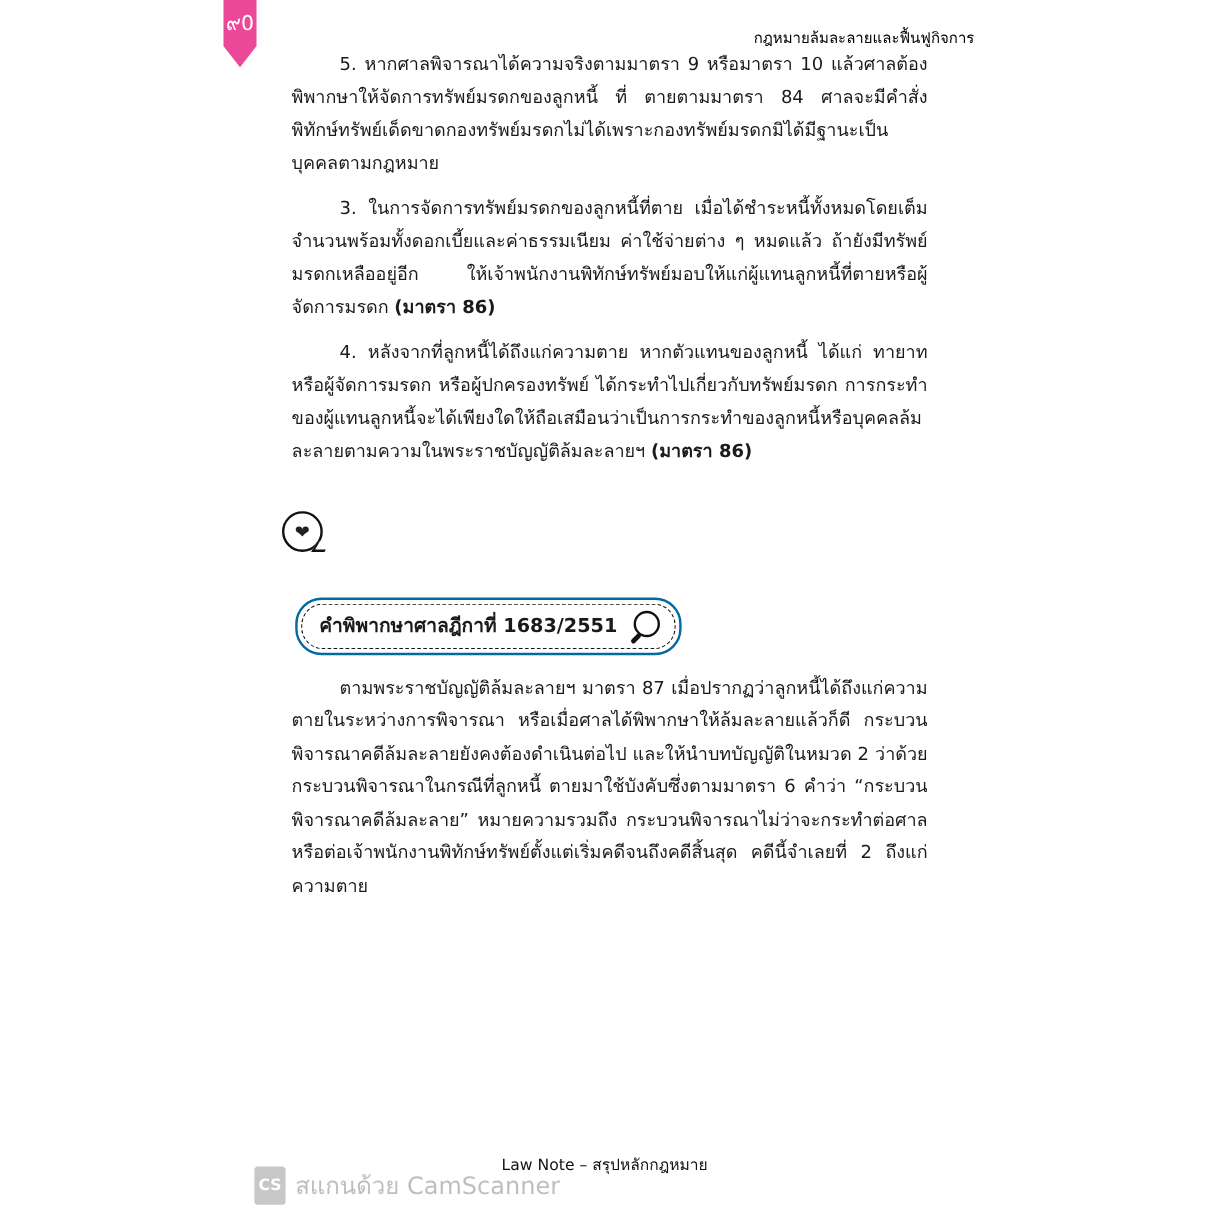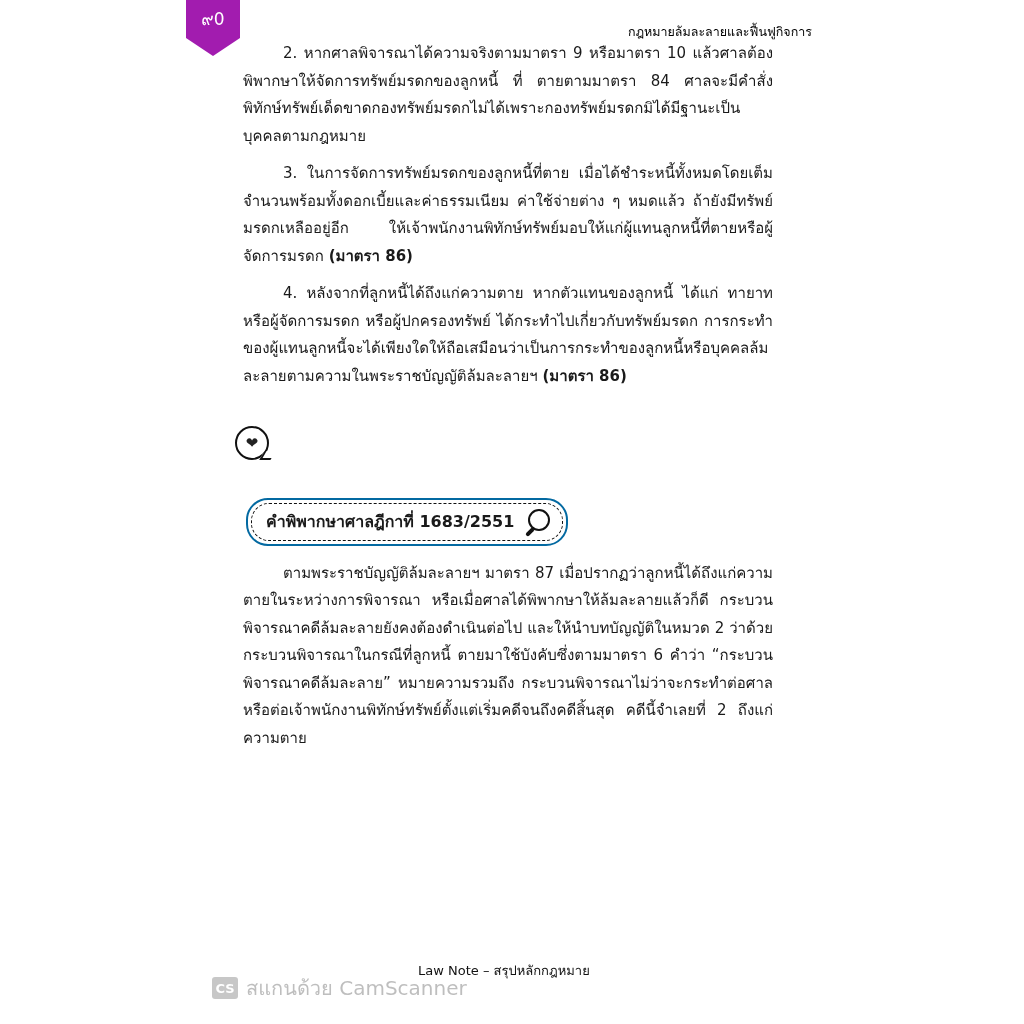--- a/index.html
+++ b/index.html
@@ -1,22 +1,22 @@
 <!DOCTYPE html>
 <html><head>
   <meta charset="utf-8">
   <style>
     html, body { margin: 0; padding: 0; }
     body {
       width: 1024px; height: 1024px; background: #ffffff; position: relative; overflow: hidden;
       font-family: "DejaVu Sans", "Liberation Sans", sans-serif; color: #1a1a1a;
     }
     .page-badge {
-      position: absolute; left: 186px; top: 0; width: 54px; height: 56px;
-      background: #a21caf;
+      position: absolute; left: 186px; top: 0; width: 28px; height: 56px;
+      background: #ec4899;
       clip-path: polygon(0 0, 100% 0, 100% 68%, 50% 100%, 0 68%);
     }
     .page-badge span {
       display: block; color: #fff; text-align: center; font-size: 17px; padding-top: 5px;
       font-family: "DejaVu Sans", sans-serif;
     }
     .running-header {
       position: absolute; right: 212px; top: 22px; font-size: 12.5px; color: #000000;
     }
     .content {
@@ -61,35 +61,35 @@
       transform: rotate(-45deg); border-radius: 2px;
     }
     .footer {
       position: absolute; left: 418px; top: 960px; font-size: 13px; color: #111;
     }
     .watermark {
       position: absolute; left: 212px; top: 972px; display: flex; align-items: center; opacity: 0.55;
       color: #8a8a8a; font-size: 20px;
     }
     .cs-logo {
-      width: 26px; height: 22px; background: #9a9a9a; color: #fff; font-size: 13px; font-weight: bold;
+      width: 26px; height: 32px; background: #9a9a9a; color: #fff; font-size: 13px; font-weight: bold;
       display: flex; align-items: center; justify-content: center; border-radius: 3px; margin-right: 8px;
     }
   </style>
 </head>
 <body>
 
 <div class="page-badge">
   <span>๙0</span>
 </div>
 <div class="running-header">กฎหมายล้มละลายและฟื้นฟูกิจการ</div>
 
 <div class="content">
   <p class="para indent">
-    <span>2. หากศาลพิจารณาได้ความจริงตามมาตรา 9 หรือมาตรา 10 แล้วศาลต้องพิพากษาให้จัดการทรัพย์มรดกของลูกหนี้ ที่ ตายตามมาตรา 84 ศาลจะมีคำสั่งพิทักษ์ทรัพย์เด็ดขาดกองทรัพย์มรดกไม่ได้เพราะกองทรัพย์มรดกมิได้มีฐานะเป็นบุคคลตามกฎหมาย</span>
+    <span>5. หากศาลพิจารณาได้ความจริงตามมาตรา 9 หรือมาตรา 10 แล้วศาลต้องพิพากษาให้จัดการทรัพย์มรดกของลูกหนี้ ที่ ตายตามมาตรา 84 ศาลจะมีคำสั่งพิทักษ์ทรัพย์เด็ดขาดกองทรัพย์มรดกไม่ได้เพราะกองทรัพย์มรดกมิได้มีฐานะเป็นบุคคลตามกฎหมาย</span>
   </p>
   <p class="para indent">
     <span>3. ในการจัดการทรัพย์มรดกของลูกหนี้ที่ตาย เมื่อได้ชำระหนี้ทั้งหมดโดยเต็มจำนวนพร้อมทั้งดอกเบี้ยและค่าธรรมเนียม ค่าใช้จ่ายต่าง ๆ หมดแล้ว ถ้ายังมีทรัพย์มรดกเหลืออยู่อีก ให้เจ้าพนักงานพิทักษ์ทรัพย์มอบให้แก่ผู้แทนลูกหนี้ที่ตายหรือผู้จัดการมรดก</span>
     <span class="bold">(มาตรา 86)</span>
   </p>
   <p class="para indent">
     <span>4. หลังจากที่ลูกหนี้ได้ถึงแก่ความตาย หากตัวแทนของลูกหนี้ ได้แก่ ทายาท หรือผู้จัดการมรดก หรือผู้ปกครองทรัพย์ ได้กระทำไปเกี่ยวกับทรัพย์มรดก การกระทำของผู้แทนลูกหนี้จะได้เพียงใดให้ถือเสมือนว่าเป็นการกระทำของลูกหนี้หรือบุคคลล้มละลายตามความในพระราชบัญญัติล้มละลายฯ</span>
     <span class="bold">(มาตรา 86)</span>
   </p>
 

